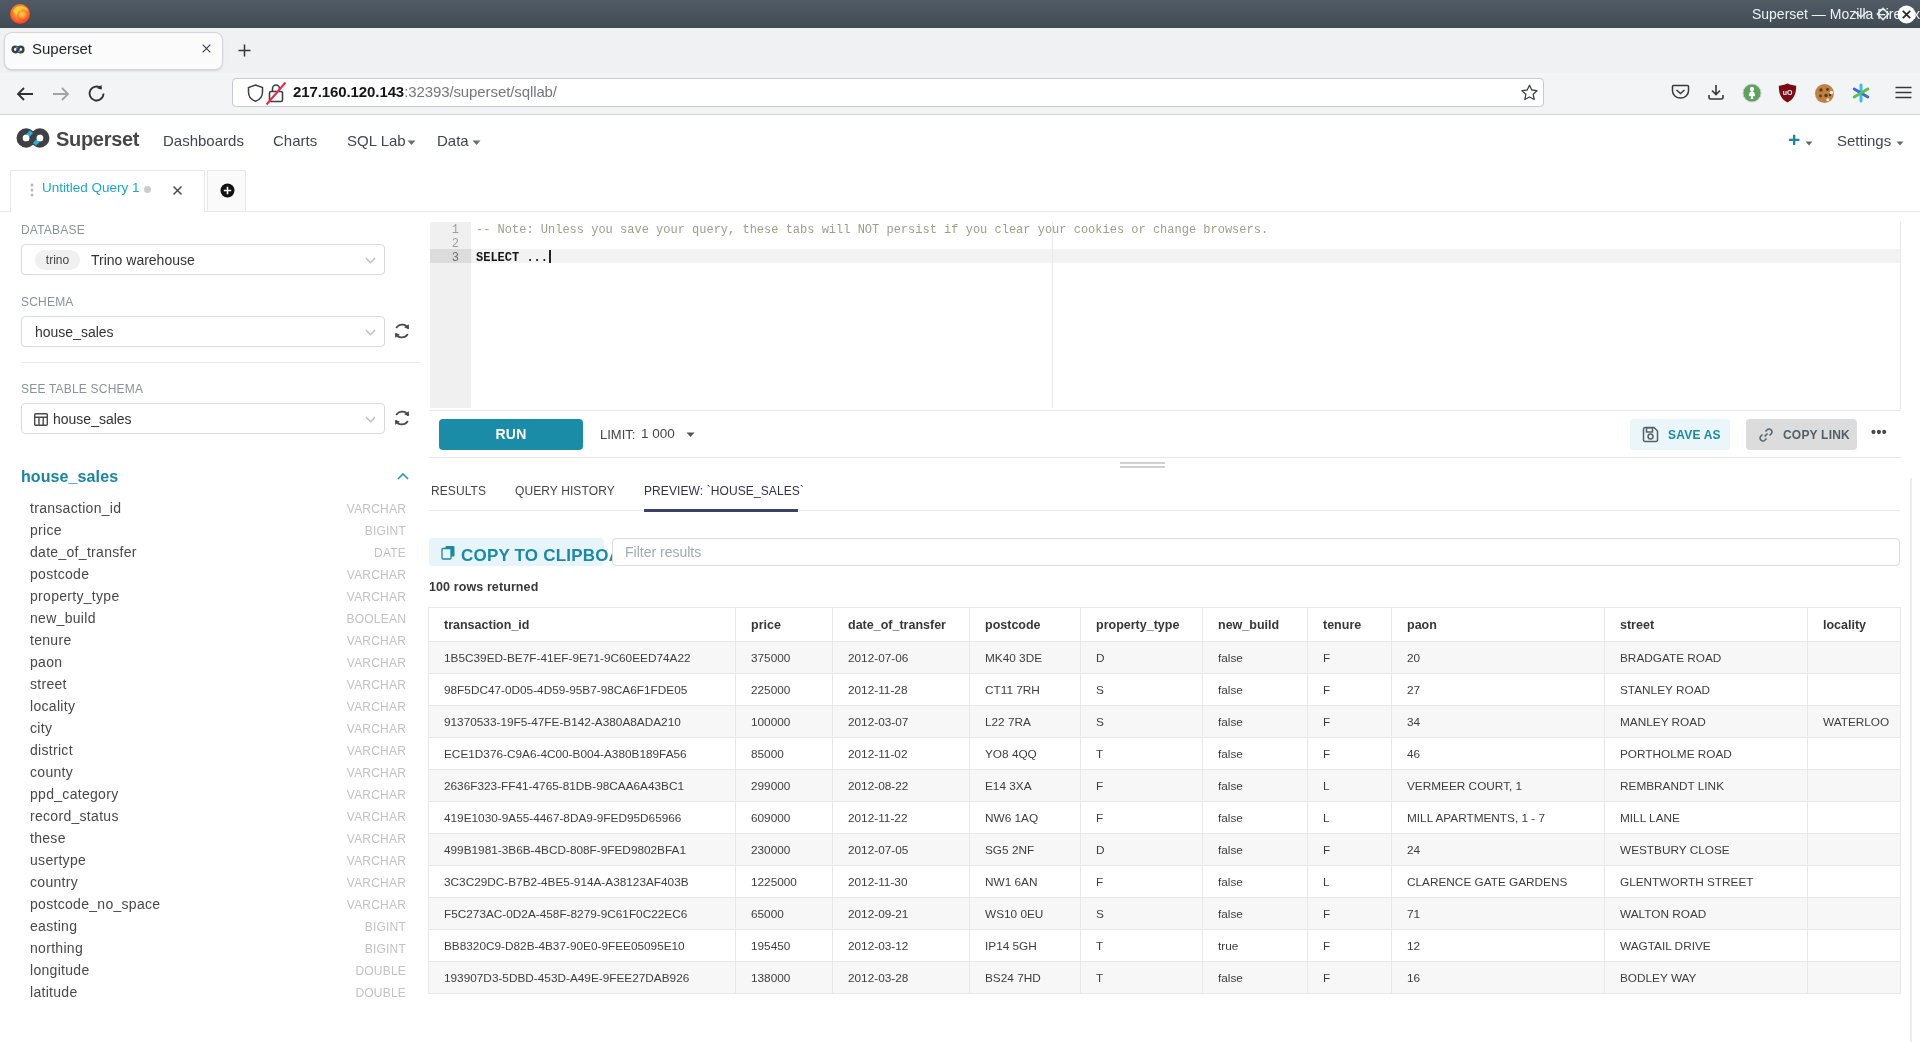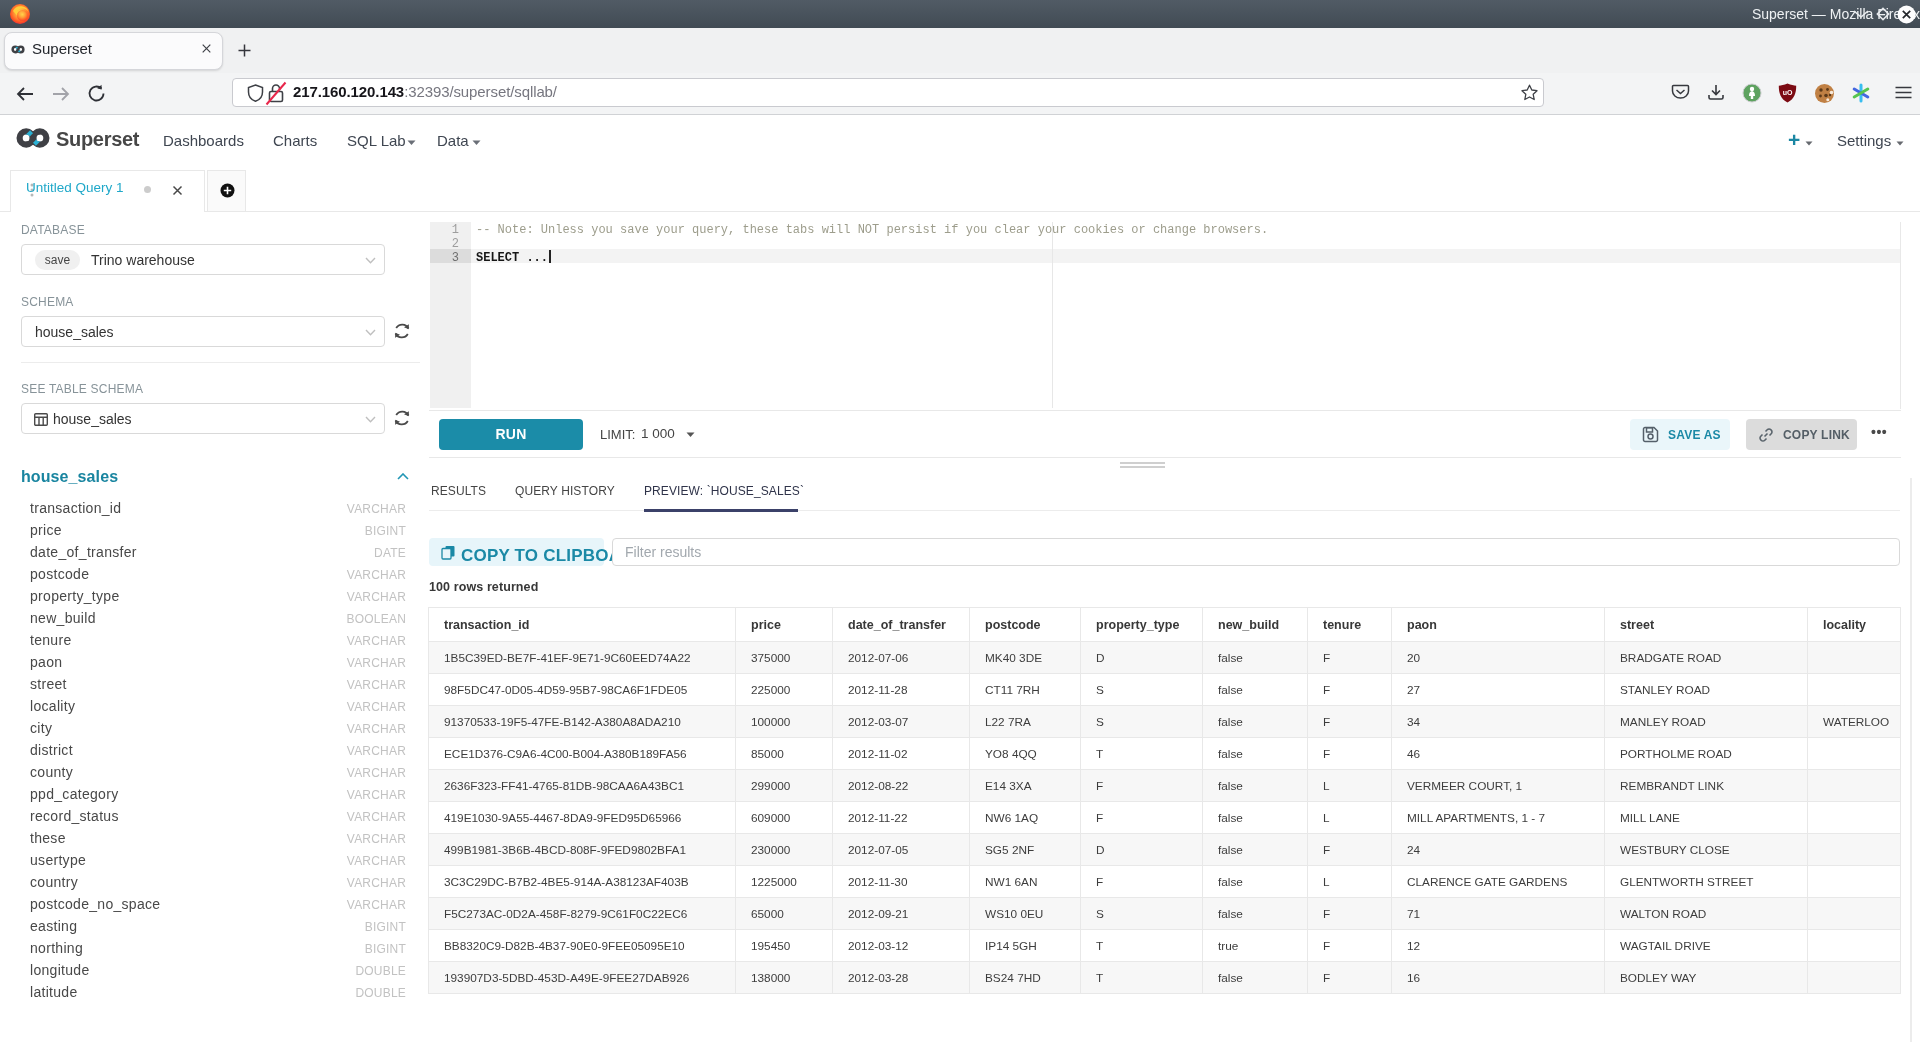--- a/index.html
+++ b/index.html
@@ -18,21 +18,21 @@
 #urltext { left:61px; top:5px; font-size:15px; color:#16151a; font-weight:600; letter-spacing:-0.1px;}
 #urltext span { color:#76767f; font-weight:400; }
 
 #navbar { left:0; top:115px; width:1920px; height:52px; background:#fff; }
 .navitem { top:132px; font-size:15px; color:#3f4651; }
 #slogotext { left:56px; top:128px; font-size:20px; font-weight:bold; color:#474747; letter-spacing:-0.3px; }
 
 #qtabrow { left:0; top:167px; width:1920px; height:45px; background:#fff; }
 #qtabline { left:0; top:44px; width:1920px; height:1px; background:#e8e8e8; }
 #qtab { left:10px; top:3px; width:195px; height:42px; background:#fff; border:1px solid #e8e8e8; border-bottom:none; }
-#qtabtext { left:26px; top:13px; font-size:13.5px; color:#1fa8c9; }
+#qtabtext { left:42px; top:13px; font-size:13.5px; color:#1fa8c9; }
 #qplus { left:207px; top:3px; width:39px; height:42px; background:#fafafa; border:1px solid #e8e8e8; }
 
 .sblabel { left:21px; font-size:12px; color:#879399; letter-spacing:0.2px; }
 .sbselect { left:21px; width:364px; height:31px; background:#fff; border:1px solid #d9d9d9; border-radius:4px; }
 .sbseltext { font-size:14px; color:#333; }
 #sbdivider { left:21px; top:362px; width:399px; height:1px; background:#ececec; }
 #hstitle { left:21px; top:256px; font-size:16px; font-weight:bold; color:#1985a0; letter-spacing:0.1px; }
 .colname { left:30px; font-size:14px; color:#484848; letter-spacing:0.3px; }
 .coltype { font-size:12px; color:#c2c2c2; text-align:right; letter-spacing:0.2px; }
 
@@ -236,21 +236,21 @@
   <div id="qplus" class="abs"></div>
   <svg class="abs" style="left:220px;top:16px" width="15" height="15" viewBox="0 0 15 15">
       <circle cx="7.5" cy="7.5" r="7" fill="#111"></circle>
       <path d="M7.5 3.8 V11.2 M3.8 7.5 H11.2" stroke="#fff" stroke-width="1.6"></path>
     </svg>
 </div>
 
 <div id="sidebar" class="abs" style="left:0;top:212px;width:428px;height:830px">
   <div class="sblabel abs" style="top:11px">DATABASE</div>
   <div class="sbselect abs" style="top:32px">
-    <div class="abs" style="left:13px;top:5px;width:45px;height:20px;background:#f0f0f0;border-radius:10px;font-size:12px;color:#454545;text-align:center;line-height:20px">save</div>
+    <div class="abs" style="left:13px;top:5px;width:45px;height:20px;background:#f0f0f0;border-radius:10px;font-size:12px;color:#454545;text-align:center;line-height:20px">trino</div>
     <div class="sbseltext abs" style="left:69px;top:7px">Trino warehouse</div>
     <svg class="abs" style="left:343px;top:12px" width="11" height="7" viewBox="0 0 11 7">
         <path d="M1 1 L5.5 5.7 L10 1" fill="none" stroke="#bfbfbf" stroke-width="1.4"></path>
       </svg>
   </div>
   <div class="sblabel abs" style="top:83px">SCHEMA</div>
   <div class="sbselect abs" style="top:104px">
     <div class="sbseltext abs" style="left:13px;top:7px">house_sales</div>
     <svg class="abs" style="left:343px;top:12px" width="11" height="7" viewBox="0 0 11 7">
         <path d="M1 1 L5.5 5.7 L10 1" fill="none" stroke="#bfbfbf" stroke-width="1.4"></path>

